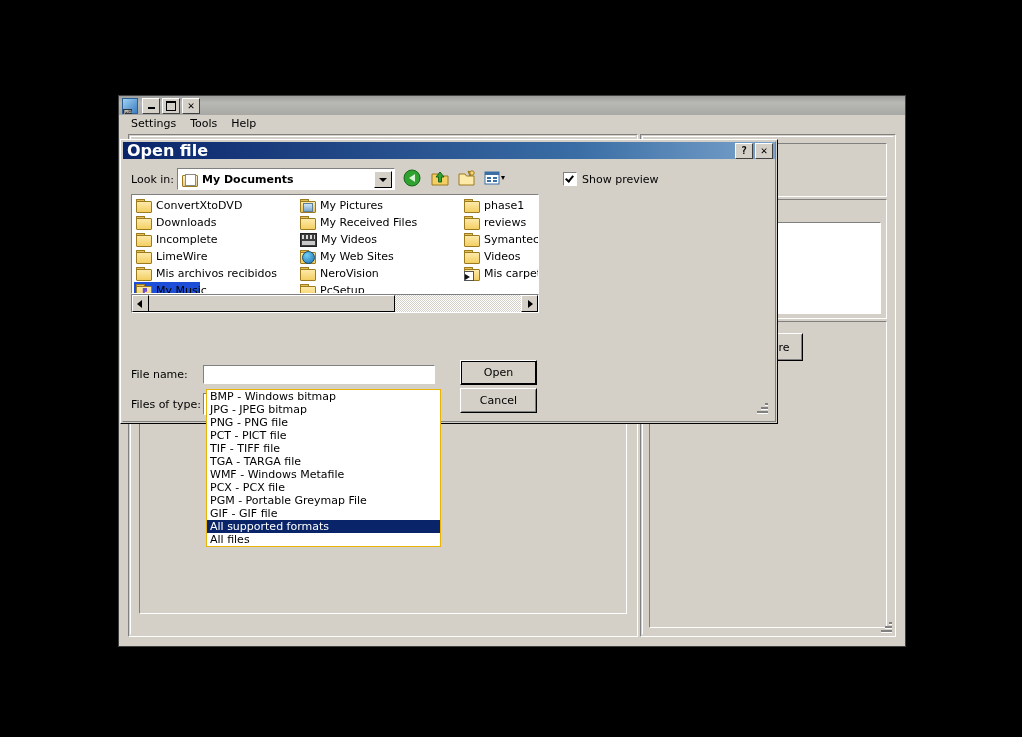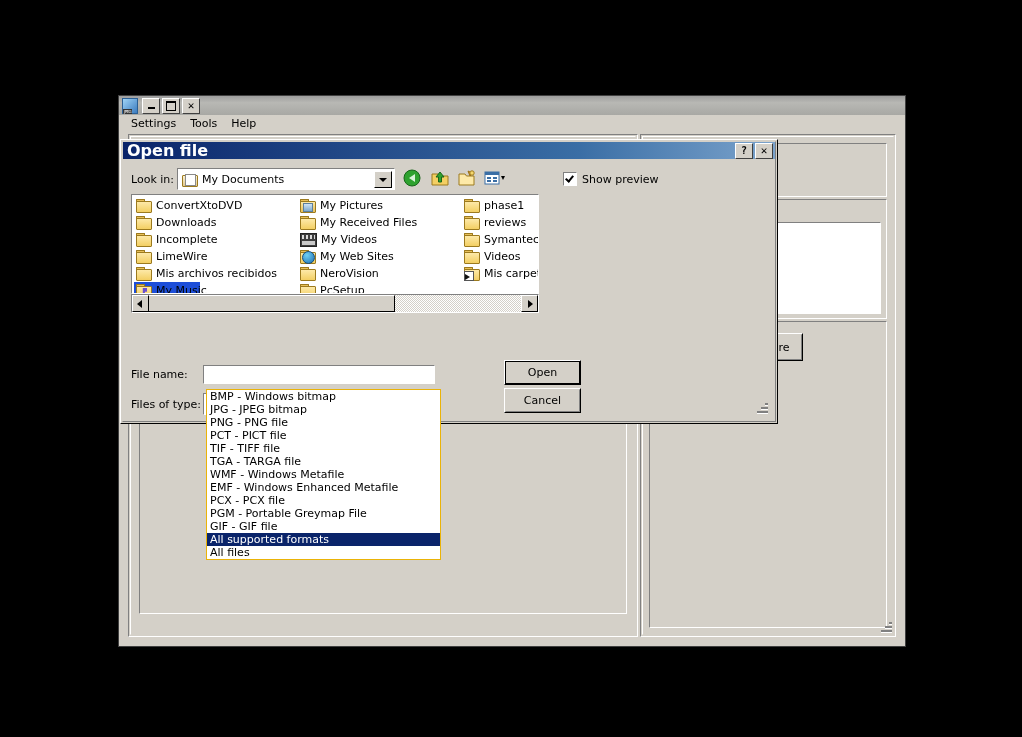--- a/index.html
+++ b/index.html
@@ -124,21 +124,21 @@
   .hs-btn.l{left:0;} .hs-btn.r{right:0;}
   .hs-btn:after{content:"";position:absolute;top:4px;border-top:4px solid transparent;border-bottom:4px solid transparent;}
   .hs-btn.l:after{left:4px;border-right:5px solid #000;}
   .hs-btn.r:after{right:4px;border-left:5px solid #000;}
 
   .preview-pane{position:absolute;left:422px;top:28px;right:4px;bottom:4px;background:#d4d0c8;}
 
   .row-name{position:absolute;left:8px;top:204px;}
   .row-type{position:absolute;left:8px;top:232px;}
 
-  .dlg-btn{position:absolute;width:75px;height:23px;margin-left:44px;}
+  .dlg-btn{position:absolute;width:75px;height:23px;}
 
   
   .dropdown{position:absolute;left:206px;top:389px;width:233px;
             background:#fff;border:1px solid #eab308;z-index:50;}
   .dd-item{height:13px;line-height:13px;font-size:11px;padding-left:3px;white-space:nowrap;}
   .dd-item.sel{background:#0a246a;color:#fff;}
 </style>
 </head>
 <body>
 
@@ -257,21 +257,21 @@
               <span class="close-g">✕</span>
             </span>
         </span>
       </span>
     </div>
 
     <div class="dlg-body">
 
       <div class="lookin-row">
         <span class="lbl" style="width:46px;">Look in:</span>
-        <span class="combo" style="width:212px;padding-left:4px;">
+        <span class="combo" style="width:212px;padding-left:4px;font-weight:bold;">
           <span class="folder" style="width:15px;height:13px;margin-right:5px;">
             <span class="body" style="background:linear-gradient(to bottom,#fdf3d2,#e2c98d);"></span>
             <span style="position:absolute;left:3px;top:1px;width:9px;height:10px;background:#fff;border:1px solid #8a8a8a;"></span>
           </span>
           <span style="font-size:11px;">My Documents</span>
           <span class="combo-arrow"></span>
         </span>
 
         <span style="display:inline-flex;align-items:center;margin-left:8px;gap:4px;">
           <span class="tb-icon">
@@ -480,21 +480,20 @@
   </div>
 
   <div class="dropdown">
     <div class="dd-item">BMP - Windows bitmap</div>
     <div class="dd-item">JPG - JPEG bitmap</div>
     <div class="dd-item">PNG - PNG file</div>
     <div class="dd-item">PCT - PICT file</div>
     <div class="dd-item">TIF - TIFF file</div>
     <div class="dd-item">TGA - TARGA file</div>
     <div class="dd-item">WMF - Windows Metafile</div>
-    <div class="dd-item">EMF - Windows Enhanced Metafile</div>
     <div class="dd-item">PCX - PCX file</div>
     <div class="dd-item">PGM - Portable Greymap File</div>
     <div class="dd-item">GIF - GIF file</div>
     <div class="dd-item sel">All supported formats</div>
     <div class="dd-item">All files</div>
   </div>
 
 </div>
 
 </body></html>

